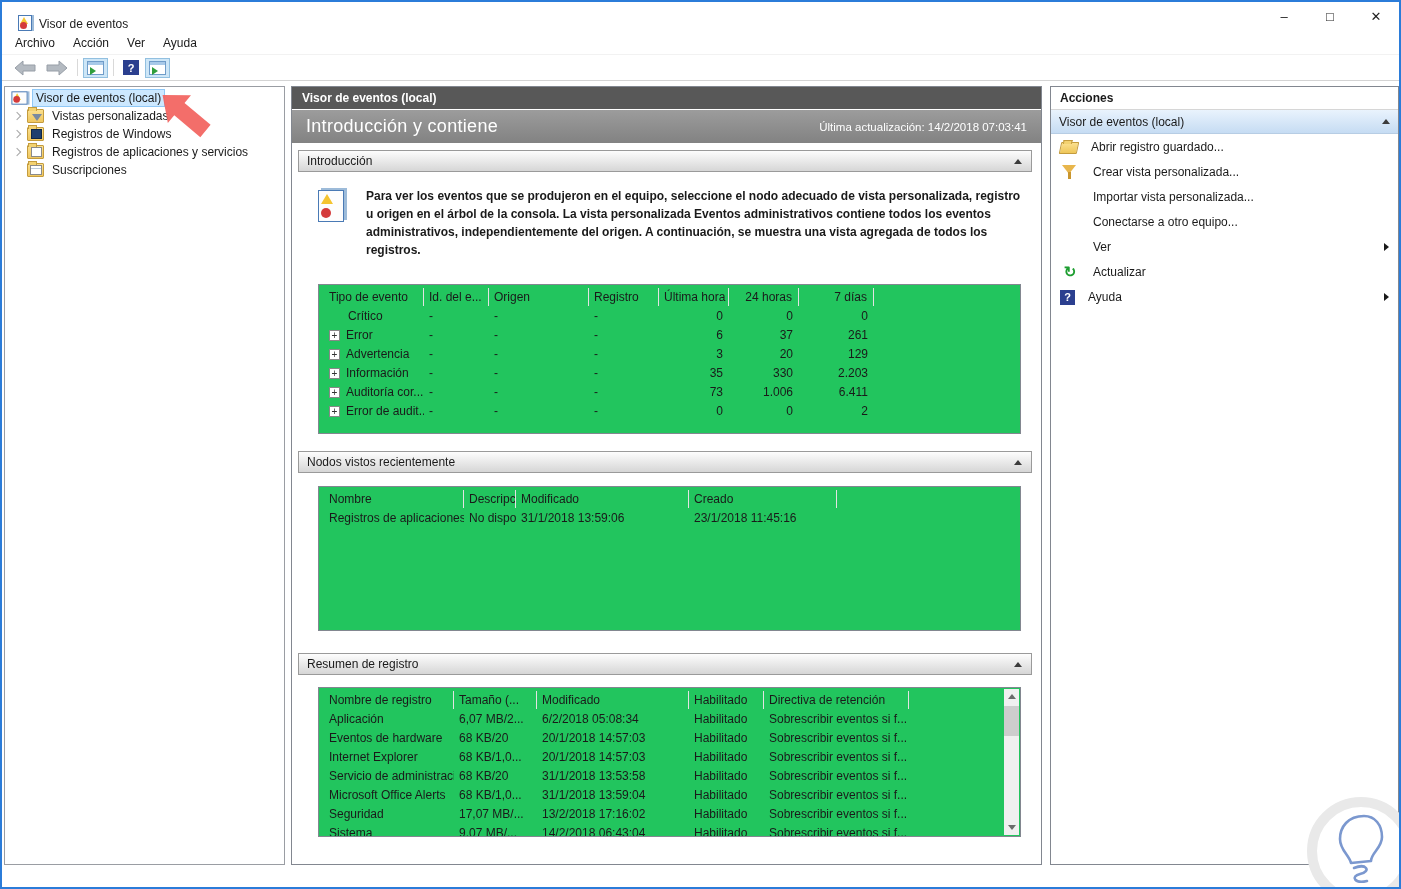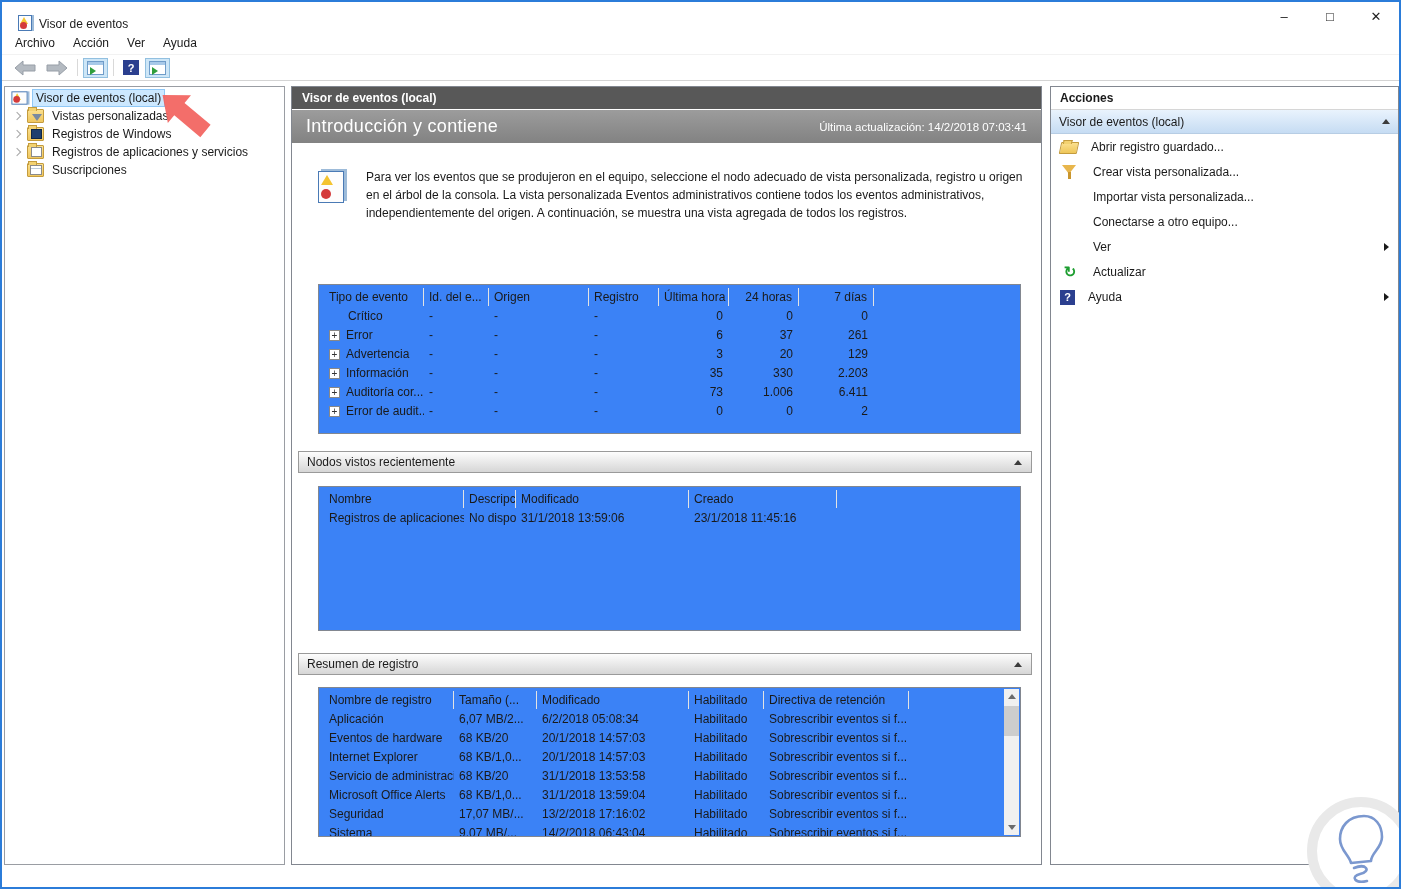--- a/index.html
+++ b/index.html
@@ -59,28 +59,28 @@
   .annotation-arrow { position:absolute; left:150px; top:82px; width:64px; height:58px; pointer-events:none; z-index:30; }
   
   .center-header { height:22px; background:#585858; color:#fff; font-size:12px; font-weight:bold; line-height:22px; padding-left:10px; }
   .banner { height:33px; background:linear-gradient(#9c9c9c,#828282); color:#fff; display:flex; align-items:center; padding:0 14px; margin-top:1px; }
   .banner .b-title { font-size:18px; font-weight:300; letter-spacing:.3px; }
   .banner .b-update { margin-left:auto; font-size:11.5px; }
   .section-hd { position:absolute; left:6px; width:734px; height:22px; background:linear-gradient(#fdfdfd,#d6d6d6);
     border:1px solid #9a9a9a; font-size:12px; line-height:20px; padding-left:8px; display:flex; align-items:center; }
   .collapse-btn { margin-left:auto; margin-right:6px; width:14px; height:14px; display:flex; align-items:center; justify-content:center; }
   .tri-up { width:0; height:0; border-left:4px solid transparent; border-right:4px solid transparent; border-bottom:5px solid #3c3c3c; }
-  .intro-wrap { position:absolute; left:26px; top:81px; width:706px; display:flex; }
+  .intro-wrap { position:absolute; left:26px; top:100px; width:706px; display:flex;font-weight:bold; }
   .intro-icon { position:relative; width:26px; height:32px; background:#fdfdfd; border:1.5px solid #4a7ab5; box-shadow:3px -2px 0 #9dbbd9; flex:0 0 auto; margin-top:3px; }
   .intro-icon::before { content:""; position:absolute; left:2px; top:3px; width:0; height:0;
     border-left:6px solid transparent; border-right:6px solid transparent; border-bottom:10px solid #f4c430; }
   .intro-icon::after { content:""; position:absolute; left:2px; bottom:3px; width:10px; height:10px; border-radius:50%; background:#d43a3a; }
   .intro-text { font-size:12px; line-height:18px; margin-left:22px; }
   
-  .evt-table { position:absolute; left:26px; width:703px; border:1px solid #828790; background:#3b82f6; font-size:12px; overflow:hidden; }
+  .evt-table { position:absolute; left:26px; width:703px; border:1px solid #828790; background:#22c55e; font-size:12px; overflow:hidden; }
   .tr { display:grid; align-items:center; height:19px; line-height:19px; white-space:nowrap; }
   .tr.head { height:22px; line-height:22px; }
   .cell { overflow:hidden; padding-left:5px; }
   .cell.first { padding-left:10px; display:flex; align-items:center; }
   .cell.r { text-align:right; padding-right:6px; }
   .tr.head .cell { border-right:1px solid #e3e3e3; height:18px; line-height:18px; margin-top:2px; }
   .tr.head .cell.last { border-right:none; }
   .t-admin .tr { grid-template-columns:105px 65px 100px 70px 70px 70px 75px 1fr; }
   .t-nodes .tr { grid-template-columns:145px 52px 173px 148px 1fr; }
   .t-logs  .tr { grid-template-columns:135px 83px 152px 75px 145px 1fr; }
@@ -202,20 +202,26 @@
     </svg>
   </div>
 
   <div class="center-panel">
     <div class="center-header">Visor de eventos (local)</div>
     <div class="banner">
       <span class="b-title">Introducción y contiene</span>
       <span class="b-update">Última actualización: 14/2/2018 07:03:41</span>
     </div>
 
+    <div class="section-hd" style="top:63px;">
+      <span>Introducción</span>
+      <span class="collapse-btn">
+          <span class="tri-up"></span>
+        </span>
+    </div>
     <div class="intro-wrap">
       <span class="intro-icon"></span>
       <div class="intro-text">Para ver los eventos que se produjeron en el equipo, seleccione el nodo adecuado de vista personalizada, registro u origen en el árbol de la consola. La vista personalizada Eventos administrativos contiene todos los eventos administrativos, independientemente del origen. A continuación, se muestra una vista agregada de todos los registros.</div>
     </div>
 
     <div class="evt-table t-admin" id="admin-table" style="top:197px; height:150px;">
         <div class="tr head">
           <div class="cell h first">Tipo de evento</div>
           <div class="cell h">Id. del e...</div>
           <div class="cell h">Origen</div>

